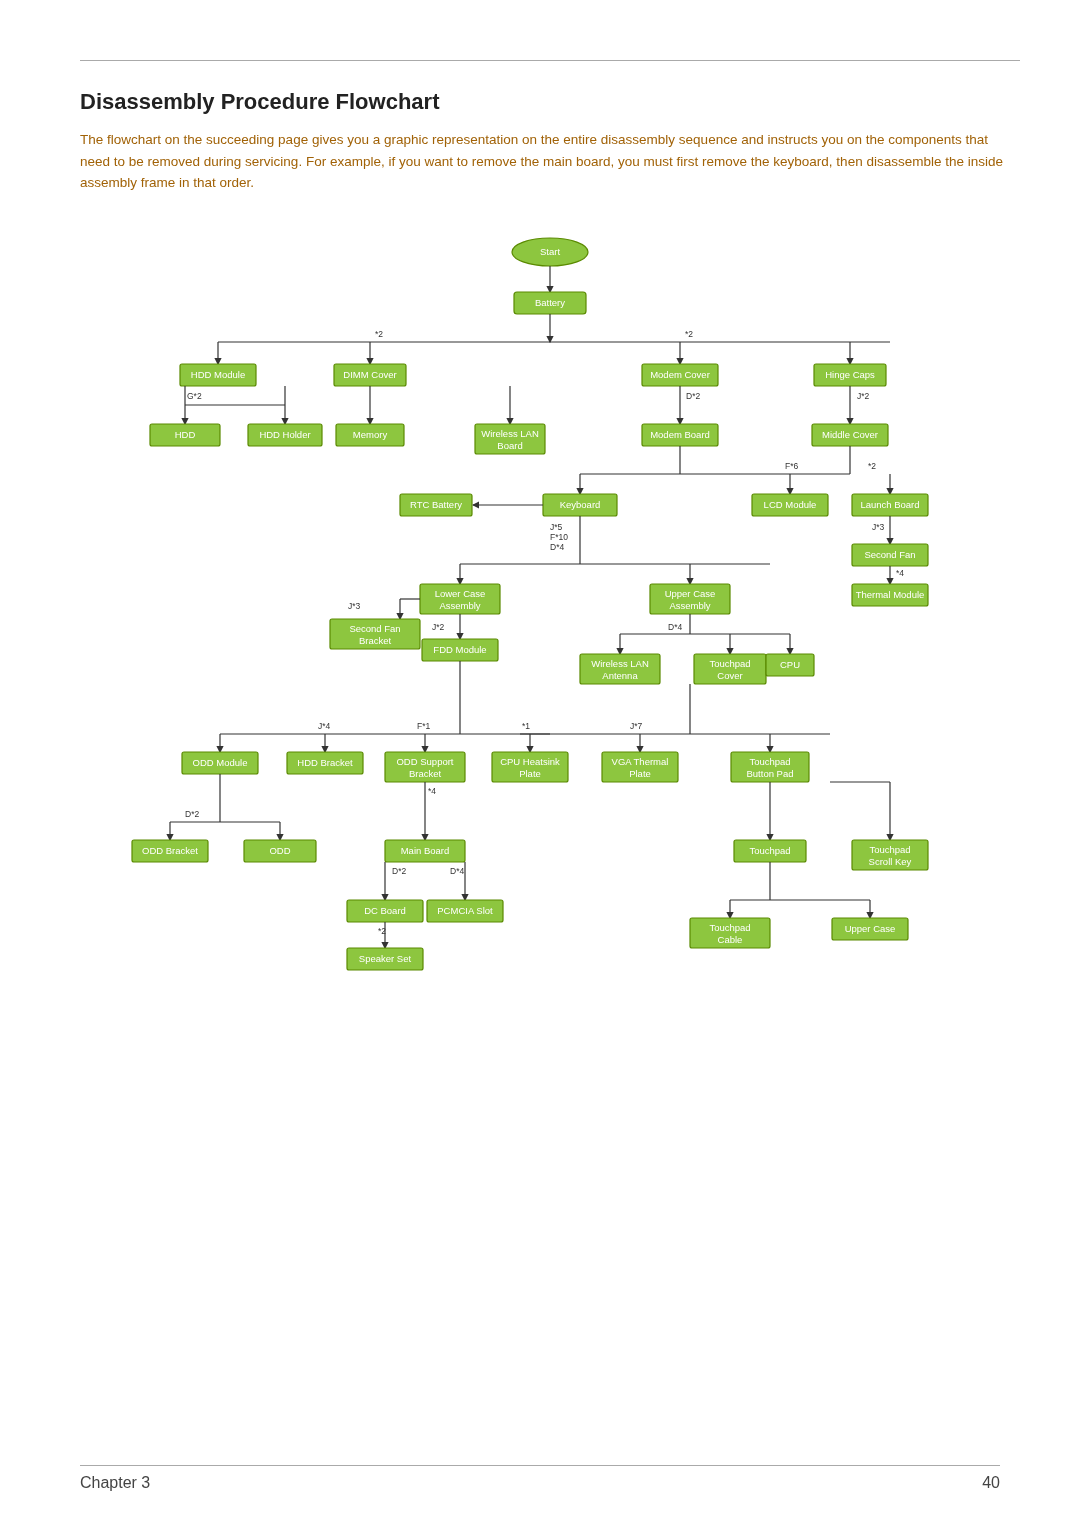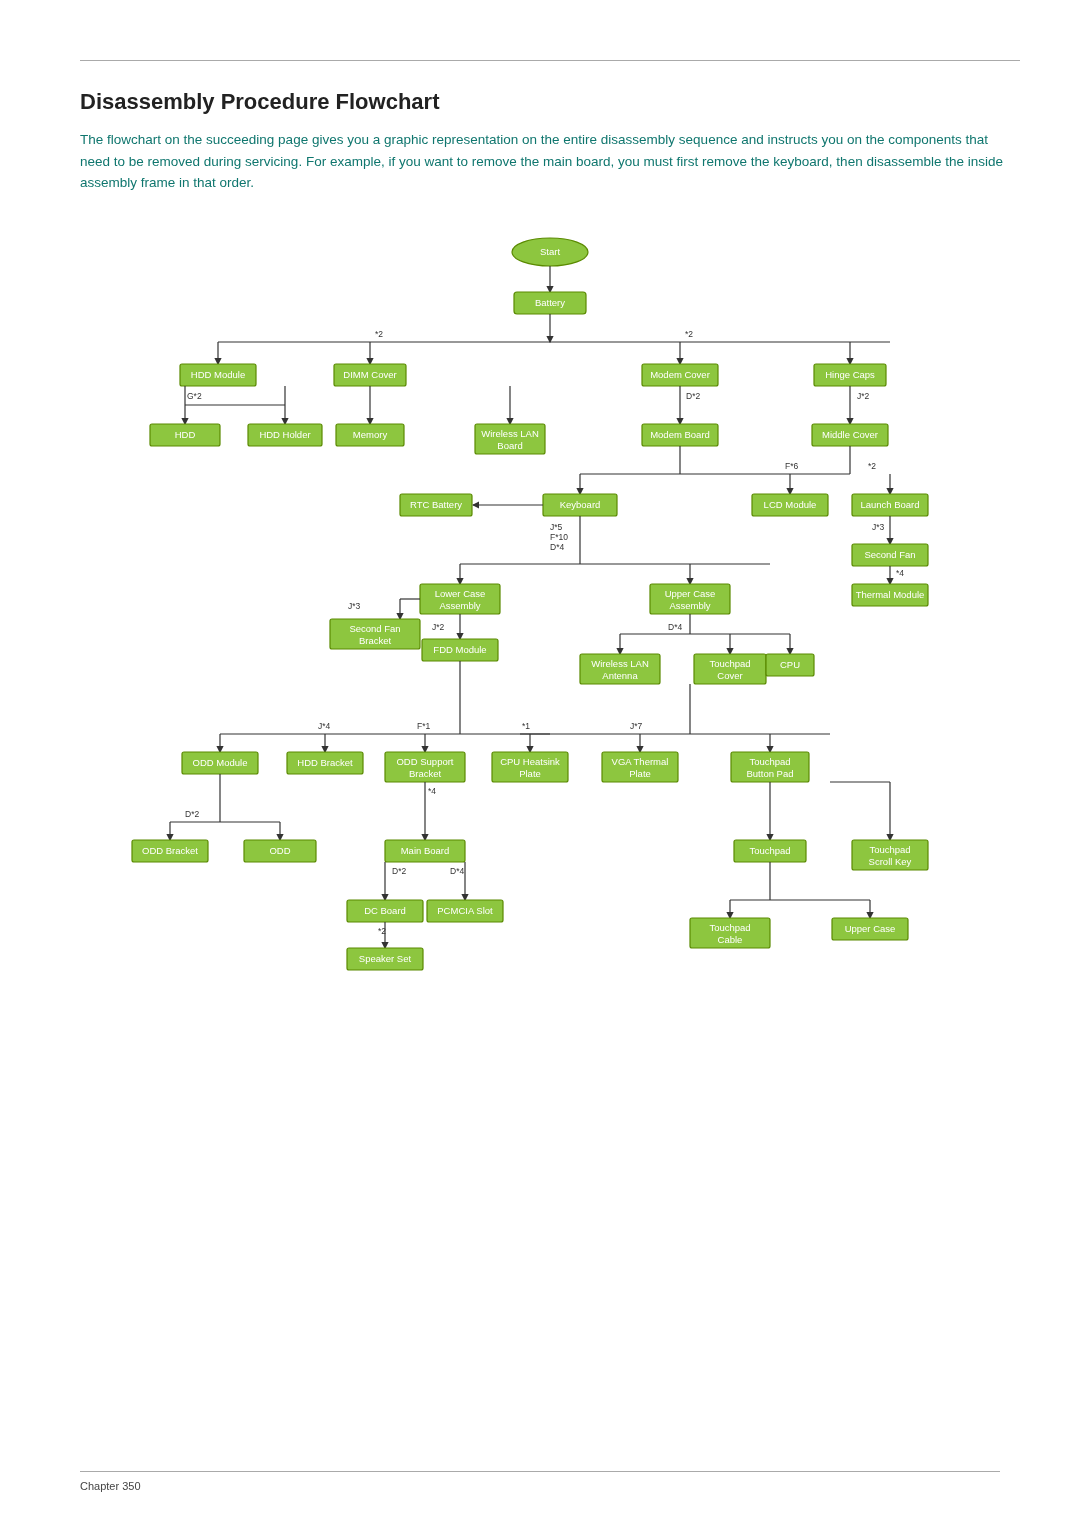--- a/index.html
+++ b/index.html
@@ -23,21 +23,21 @@
     }
     .section-title {
       font-size: 22px;
       font-weight: bold;
       margin-bottom: 14px;
     }
     .intro-text {
       font-size: 13.5px;
       line-height: 1.6;
       margin-bottom: 30px;
-      color: #0f766e;
+      color: #a16207;
     }
     
     .flowchart-container {
       position: relative;
       width: 100%;
       height: 1050px;
       margin: 0 auto;
       text-decoration: underline;
     }
     svg.flowchart {
@@ -74,21 +74,22 @@
     }
     
     .footer {
       position: absolute;
       bottom: 36px;
       left: 80px;
       right: 80px;
       border-top: 1px solid #aaa;
       padding-top: 8px;
       display: flex;
-      font-size: 11px;
+      justify-content: space-between;
+      font-size: 16px;
       color: #444;
     }
   </style>
 </head>
 <body>
 
 <div class="page">
   <div class="top-divider"></div>
 
   <div class="section-title">Disassembly Procedure Flowchart</div>
@@ -353,15 +354,15 @@
       <text x="288" y="710" class="label-text">*2</text>
       <line x1="295" y1="698" x2="295" y2="724" class="arrow"></line>
       <rect x="257" y="724" width="76" height="22" rx="2" class="node-box"></rect>
       <text x="295" y="735" class="node-text">Speaker Set</text>
 
     </svg>
   </div>
 
   <div class="footer">
     <span>Chapter 3</span>
-    <span>50</span>
+    <span>40</span>
   </div>
 </div>
 
 </body></html>

